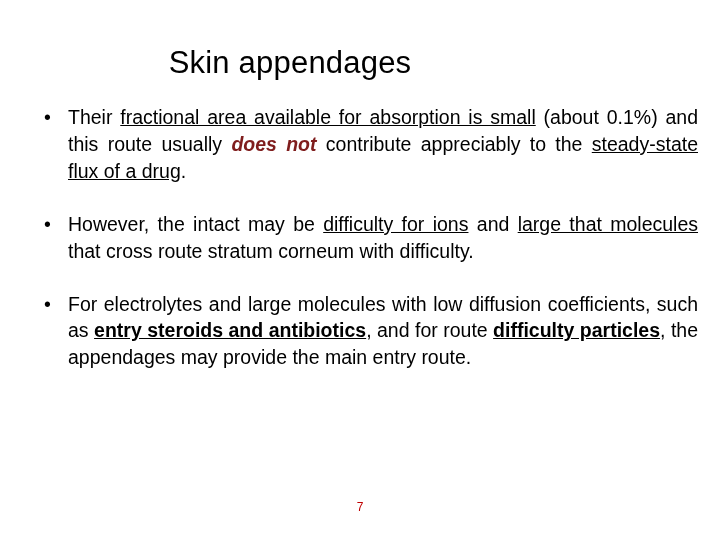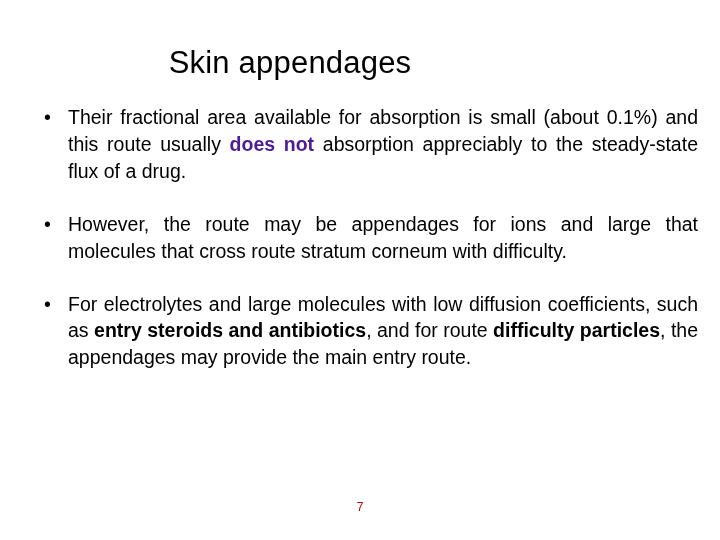--- a/index.html
+++ b/index.html
@@ -57,26 +57,28 @@
     position: absolute;
     left: 22px;
     top: 0;
     font-size: 19.5px;
     line-height: 1.38;
   }
   .para-inner {
     display: block;
   }
   .u {
+    text-decoration: underline;
   }
   .b {
     font-weight: bold;
   }
   .red {
-    color: #4c1d95;
+    color: #7f1d1d;
+    font-style: italic;
   }
   .page-number {
     position: absolute;
     left: 0;
     top: 500px;
     width: 720px;
     text-align: center;
     font-size: 12px;
     color: #C00000;
   }
@@ -90,26 +92,26 @@
 
 <div class="slide">
 
   <div class="slide-title">Skin appendages</div>
 
   <div class="body-content">
     <ul class="bullets">
 
       <li>
         <span class="bullet-dot">•</span>
-        <span class="para-inner jt"><span class="seg">Their </span><span class="seg u">fractional area available for absorption is small</span><span class="seg"> (about 0.1%) and this route usually </span><span class="seg b red">does not</span><span class="seg"> absorption appreciably to the </span><span class="seg u">steady-state flux of a drug</span><span class="seg">.</span></span>
+        <span class="para-inner jt"><span class="seg">Their </span><span class="seg u">fractional area available for absorption is small</span><span class="seg"> (about 0.1%) and this route usually </span><span class="seg b red">does not</span><span class="seg"> contribute appreciably to the </span><span class="seg u">steady-state flux of a drug</span><span class="seg">.</span></span>
       </li>
 
       <li>
         <span class="bullet-dot">•</span>
-        <span class="para-inner jt"><span class="seg">However, the route may be </span><span class="seg u">appendages for ions</span><span class="seg"> and </span><span class="seg u">large that molecules</span><span class="seg"> that cross route stratum corneum with difficulty.</span></span>
+        <span class="para-inner jt"><span class="seg">However, the intact may be </span><span class="seg u">difficulty for ions</span><span class="seg"> and </span><span class="seg u">large that molecules</span><span class="seg"> that cross route stratum corneum with difficulty.</span></span>
       </li>
 
       <li>
         <span class="bullet-dot">•</span>
         <span class="para-inner jt"><span class="seg">For electrolytes and large molecules with low diffusion coefficients, such as </span><span class="seg b u">entry steroids and antibiotics</span><span class="seg">, and for route </span><span class="seg b u">difficulty particles</span><span class="seg">, the appendages may provide the main entry route.</span></span>
       </li>
 
     </ul>
   </div>
 

